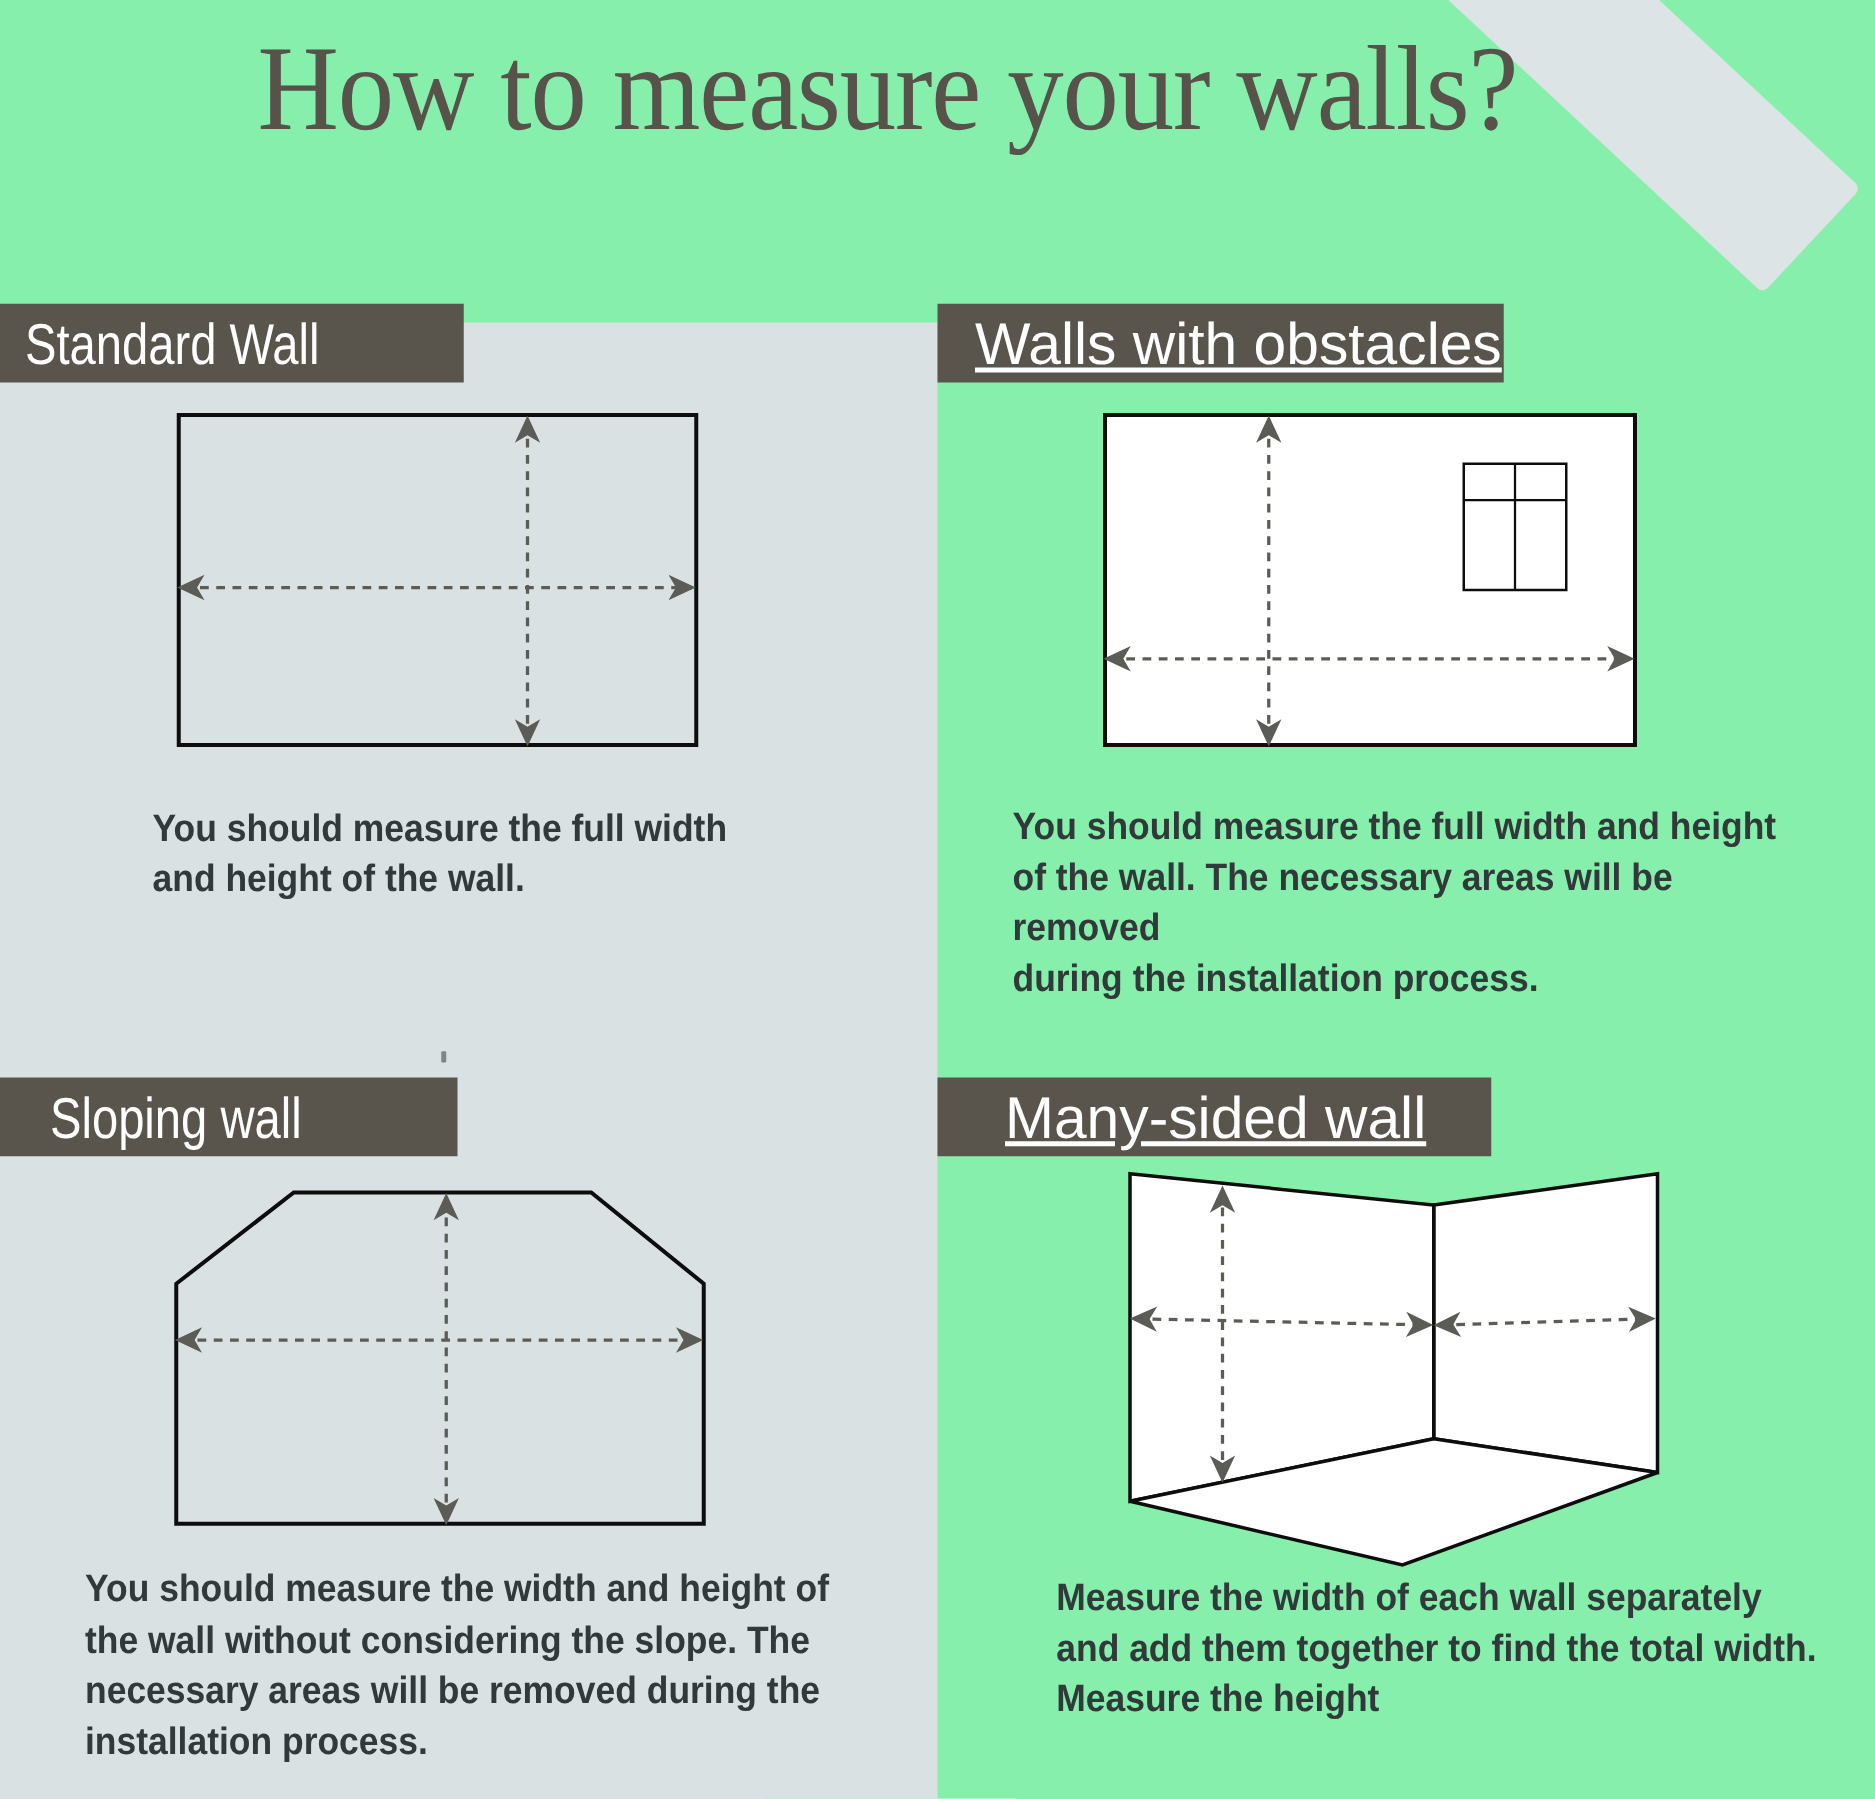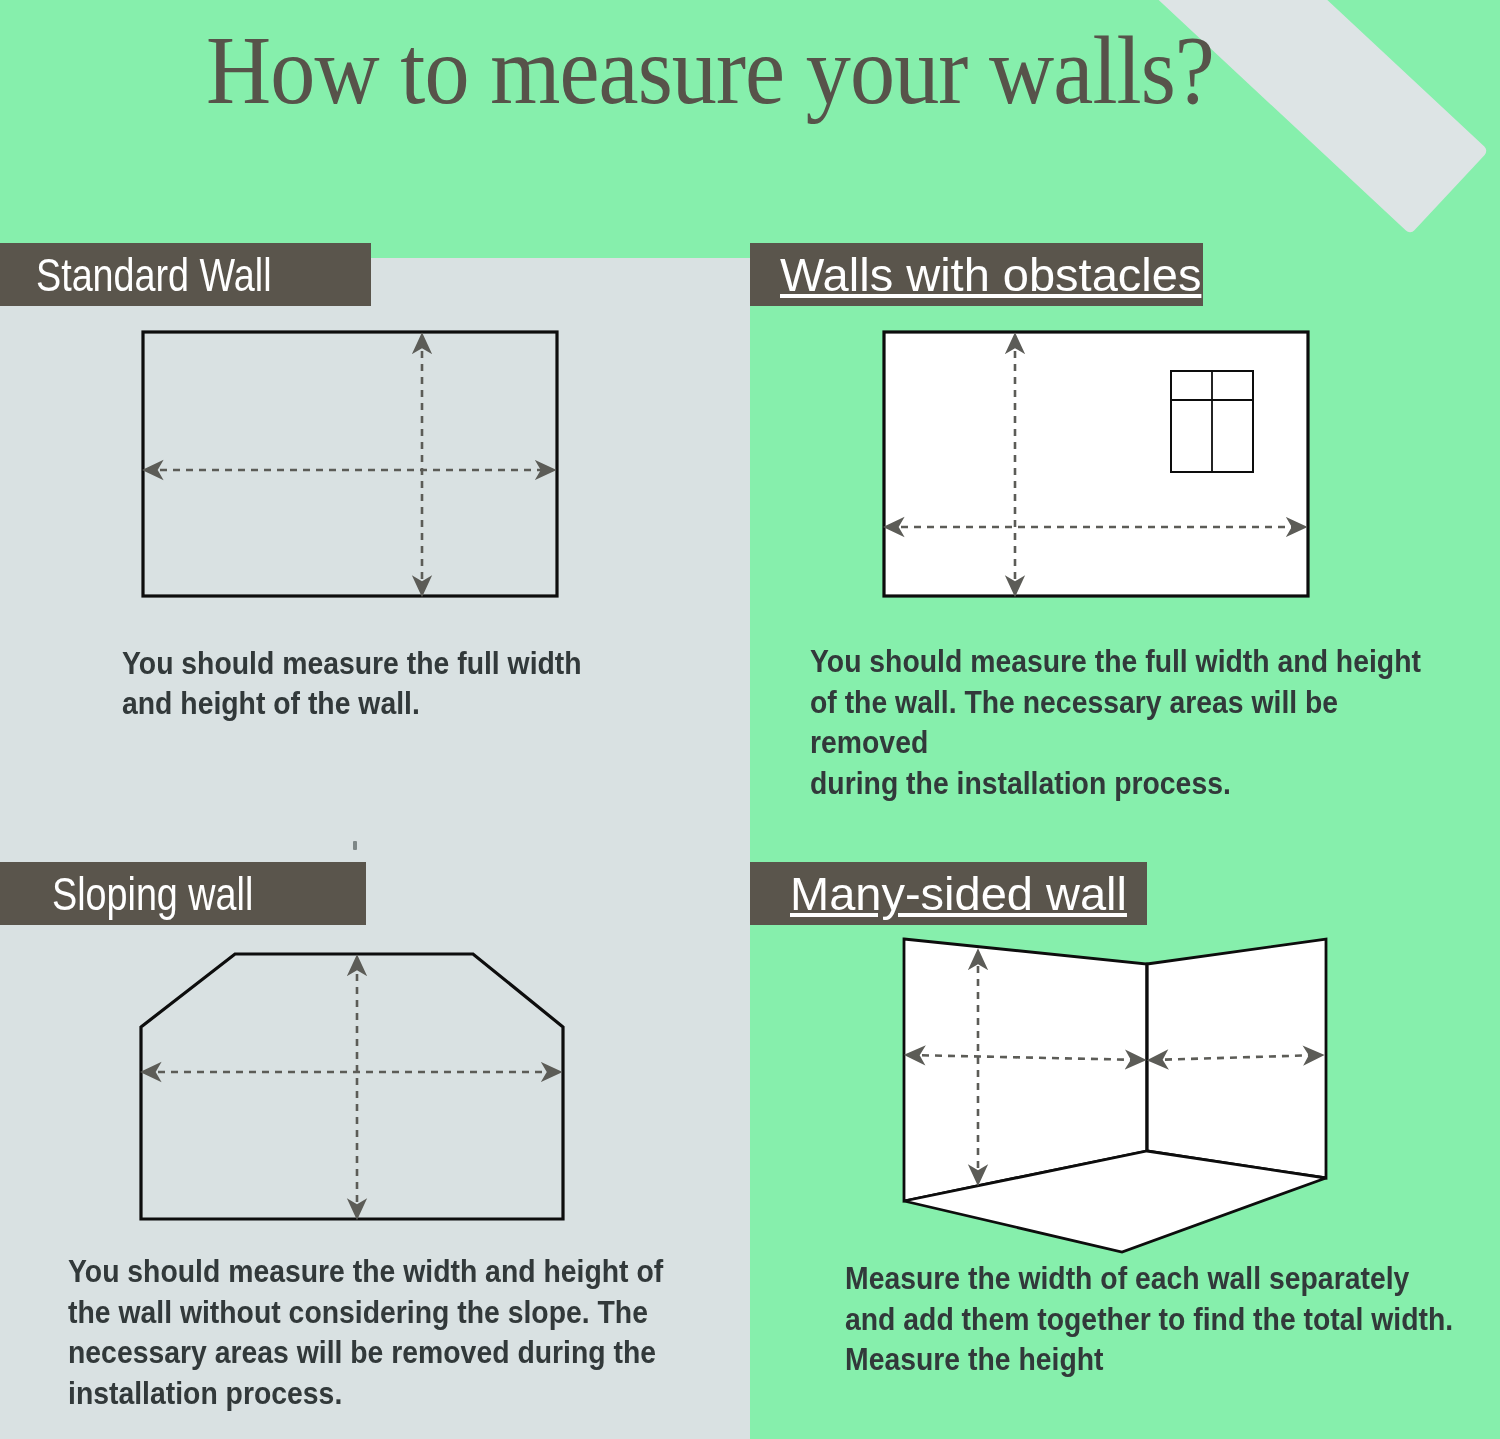--- a/index.html
+++ b/index.html
@@ -68,24 +68,24 @@
     transform:scaleX(0.82);
     transform-origin:left center;
     letter-spacing:0px;
   }
   .hdr-regular .hdr-label{
     font-size:47px;
     letter-spacing:0px;
     text-decoration:underline;
   }
 
-  #hdr-standard{ left:0; top:243px; width:371px; height:63px; padding-left:36px; }
+  #hdr-standard{ left:0; top:243px; width:371px; height:63px; padding-left:20px; }
   #hdr-obstacles{ left:750px; top:243px; width:453px; height:63px; padding-left:30px; }
-  #hdr-sloping{ left:0; top:862px; width:366px; height:63px; padding-left:52px;text-align:right; }
-  #hdr-manysided{ left:750px; top:862px; width:397px; height:63px; padding-left:40px;align-items:center; }
+  #hdr-sloping{ left:0; top:862px; width:366px; height:63px; padding-left:40px;text-align:right; }
+  #hdr-manysided{ left:750px; top:862px; width:443px; height:63px; padding-left:54px;align-items:center; }
 
   
   .caption{
     position:absolute;
     color:#32393a;
     font-size:30.5px;
     line-height:1.30;
     font-weight:600;
     white-space:pre-line;
     transform:scaleX(0.93);

